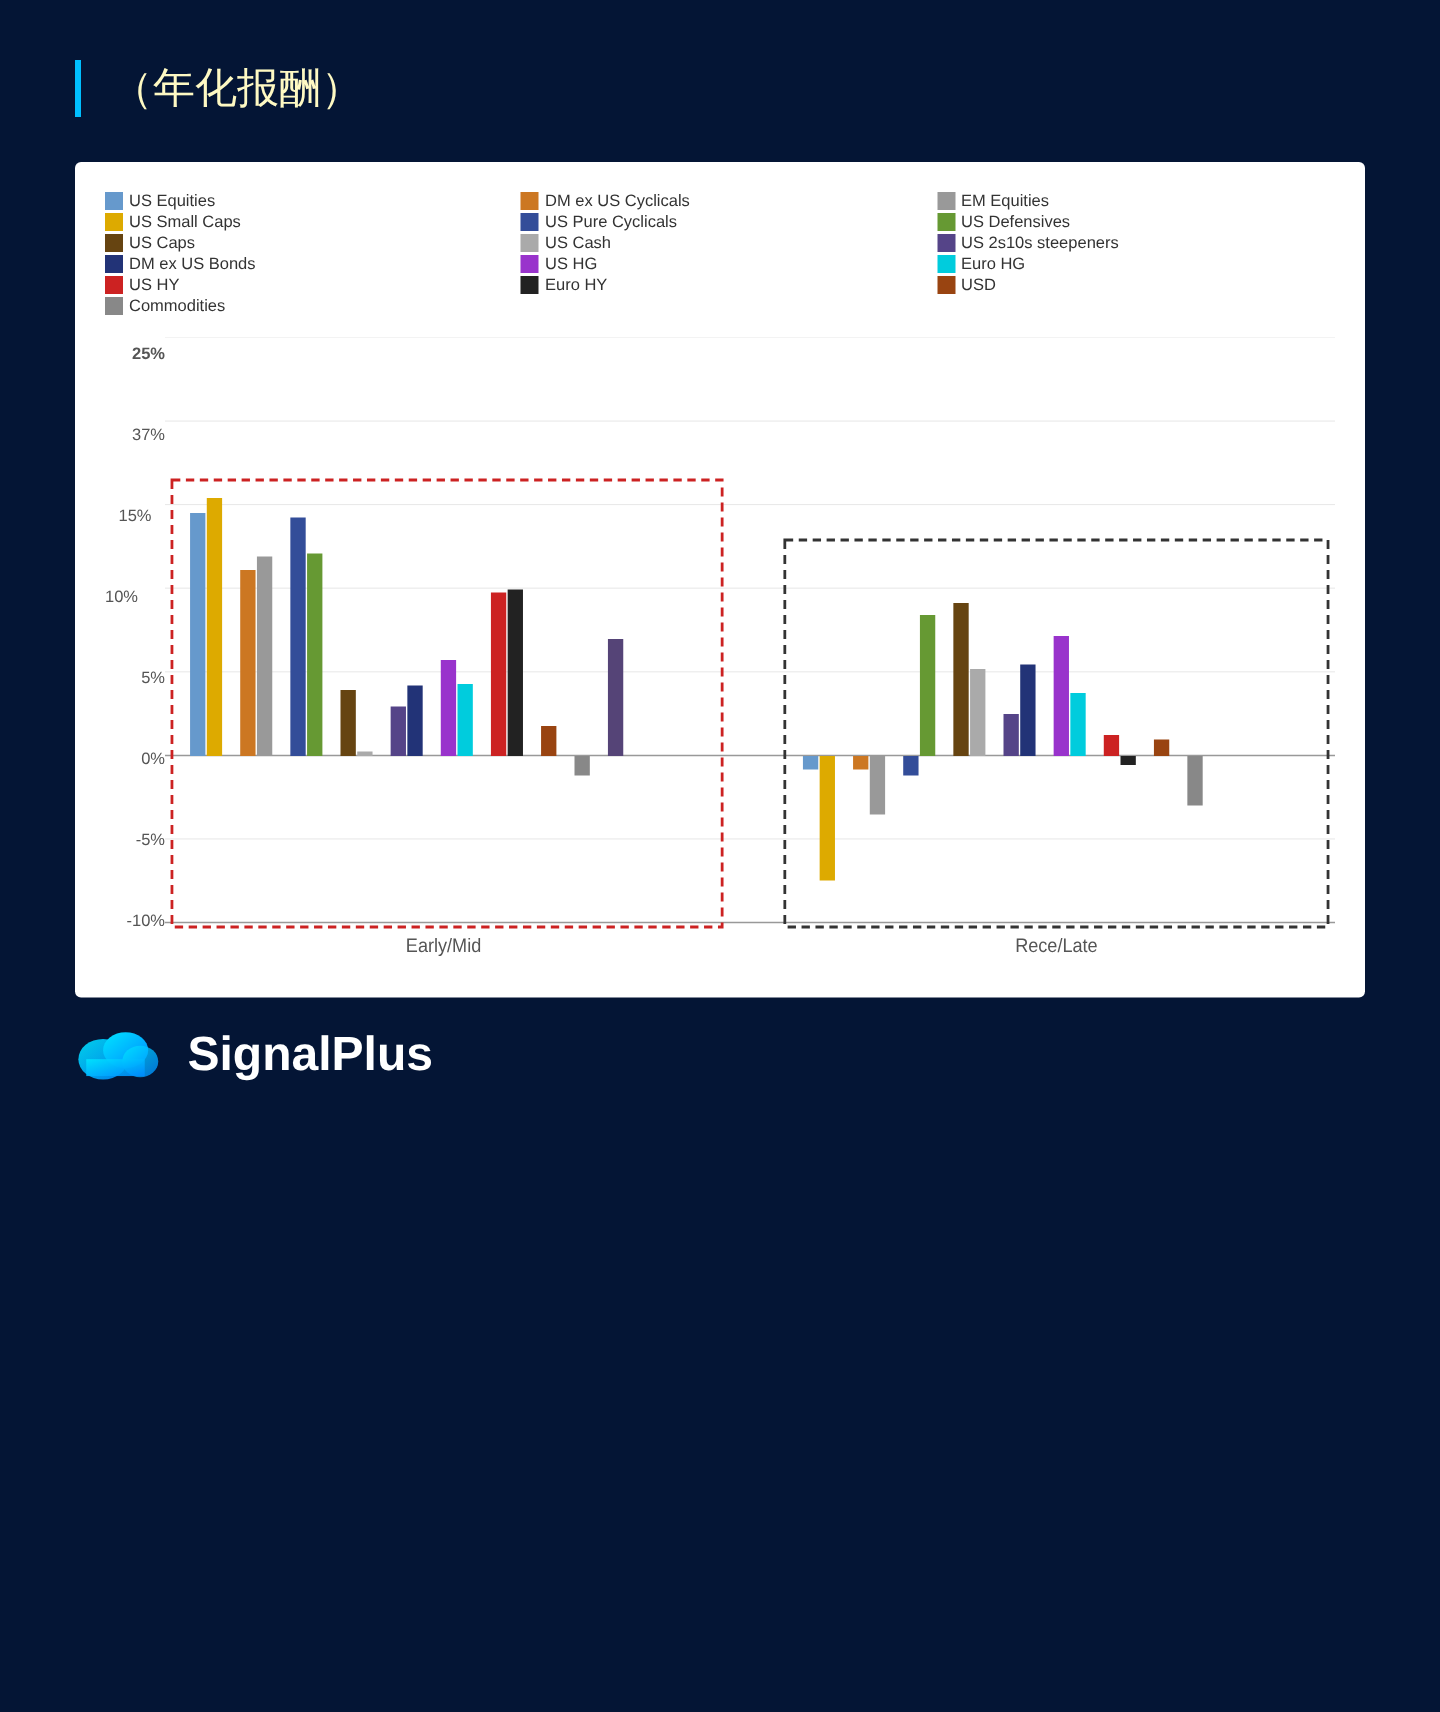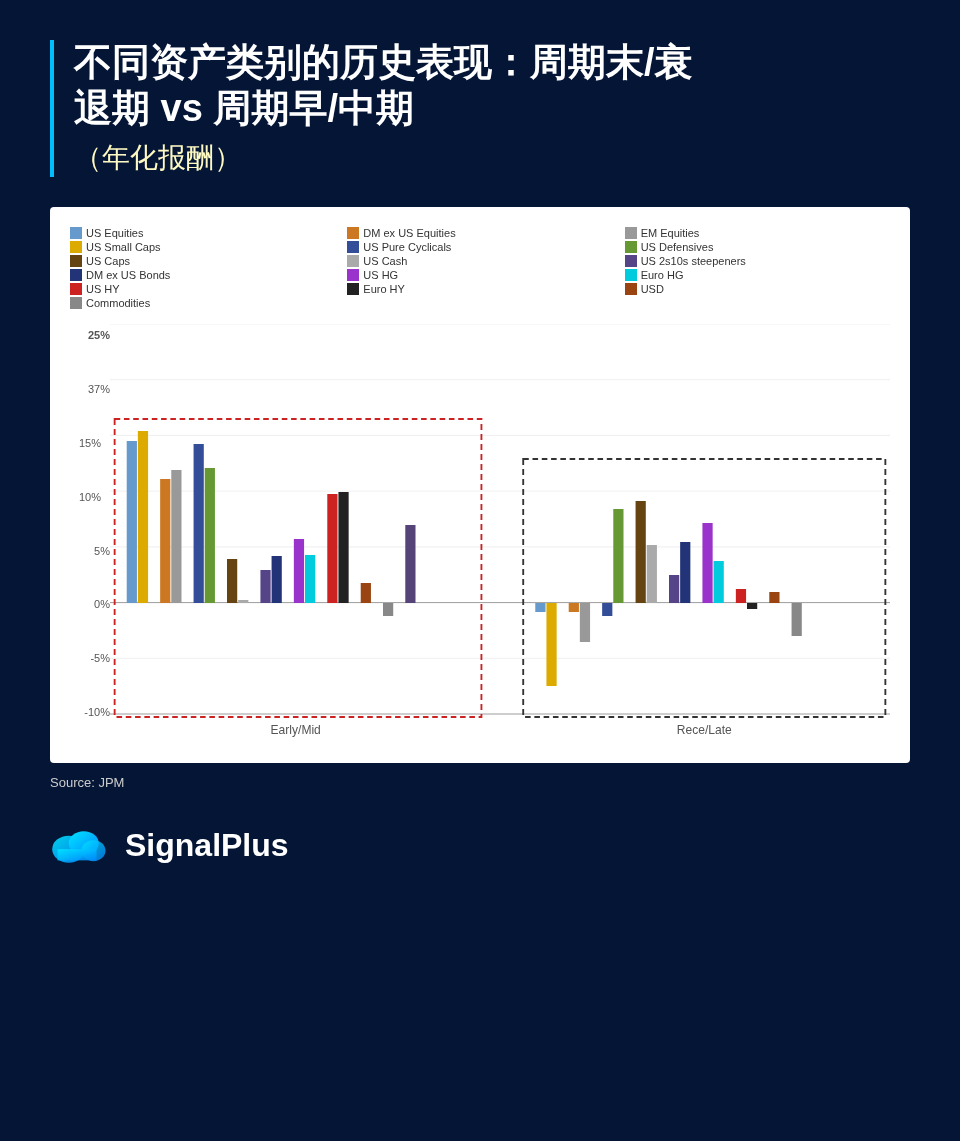--- a/index.html
+++ b/index.html
@@ -113,37 +113,33 @@
   <rect x="600" y="0" width="360" height="320" fill="url(#diag)" opacity="0.5"></rect>
 
   <rect x="650" y="750" width="310" height="391" fill="url(#diag)" opacity="0.5"></rect>
 
   <rect x="0" y="900" width="200" height="241" fill="url(#diag)" opacity="0.3"></rect>
 </svg>
 
 <div class="content-wrapper">
 
   <div class="title-section">
-    <div class="title-main">
-      <span>不同资产类别的历史表现：周期末/衰</span><br>
-      <span>退期 vs 周期早/中期</span>
-    </div>
     <div class="title-sub">（年化报酬）</div>
   </div>
 
   <div class="chart-container">
 
     <div class="legend-grid">
       <div class="legend-item">
         <div class="legend-color" style="background:#6699cc;"></div>
         <span>US Equities</span>
       </div>
       <div class="legend-item">
         <div class="legend-color" style="background:#cc7722;"></div>
-        <span>DM ex US Equities</span>
+        <span>DM ex US Cyclicals</span>
       </div>
       <div class="legend-item">
         <div class="legend-color" style="background:#999999;"></div>
         <span>EM Equities</span>
       </div>
       <div class="legend-item">
         <div class="legend-color" style="background:#ddaa00;"></div>
         <span>US Small Caps</span>
       </div>
       <div class="legend-item">
@@ -195,21 +191,21 @@
         <span>Commodities</span>
       </div>
     </div>
 
     <div style="display:flex; align-items:stretch;">
 
       <div style="display:flex; flex-direction:column; justify-content:space-between; width:40px; padding-bottom:30px; padding-top:5px;">
         <span style="font-size:11px;color:#555;text-align:right;display:block;font-weight:bold;">25%</span>
         <span style="font-size:11px;color:#555;text-align:right;display:block;">37%</span>
         <span style="font-size:11px;color:#555;text-align:center;display:block;">15%</span>
-        <span style="font-size:11px;color:#555;text-align:center;display:block;">10%</span>
+        <span style="font-size:11px;color:#555;text-align:left;display:block;">10%</span>
         <span style="font-size:11px;color:#555;text-align:right;display:block;">5%</span>
         <span style="font-size:11px;color:#555;text-align:right;display:block;">0%</span>
         <span style="font-size:11px;color:#555;text-align:right;display:block;">-5%</span>
         <span style="font-size:11px;color:#555;text-align:right;display:block;">-10%</span>
       </div>
 
       <div style="flex:1; position:relative;text-decoration:underline;">
         <svg width="100%" height="420" viewBox="0 0 840 420" preserveAspectRatio="none">
 
           <line x1="0" y1="0" x2="840" y2="0" stroke="#ddd" stroke-width="0.5"></line>
@@ -291,21 +287,20 @@
 
           <rect x="734" y="279" width="11" height="33" fill="#888888"></rect>
 
           <text x="200" y="410" text-anchor="middle" font-size="13" fill="#555" font-family="Arial">Early/Mid</text>
           <text x="640" y="410" text-anchor="middle" font-size="13" fill="#555" font-family="Arial">Rece/Late</text>
         </svg>
       </div>
     </div>
   </div>
 
-  <div class="source-text">Source: JPM</div>
 
   <div class="footer-logo">
     <svg class="logo-icon" viewBox="0 0 80 65" xmlns="http://www.w3.org/2000/svg">
       <defs>
         <linearGradient id="logoGrad" x1="0%" y1="0%" x2="100%" y2="100%">
           <stop offset="0%" style="stop-color:#00e5ff;stop-opacity:1"></stop>
           <stop offset="100%" style="stop-color:#0088ff;stop-opacity:1"></stop>
         </linearGradient>
       </defs>
 

